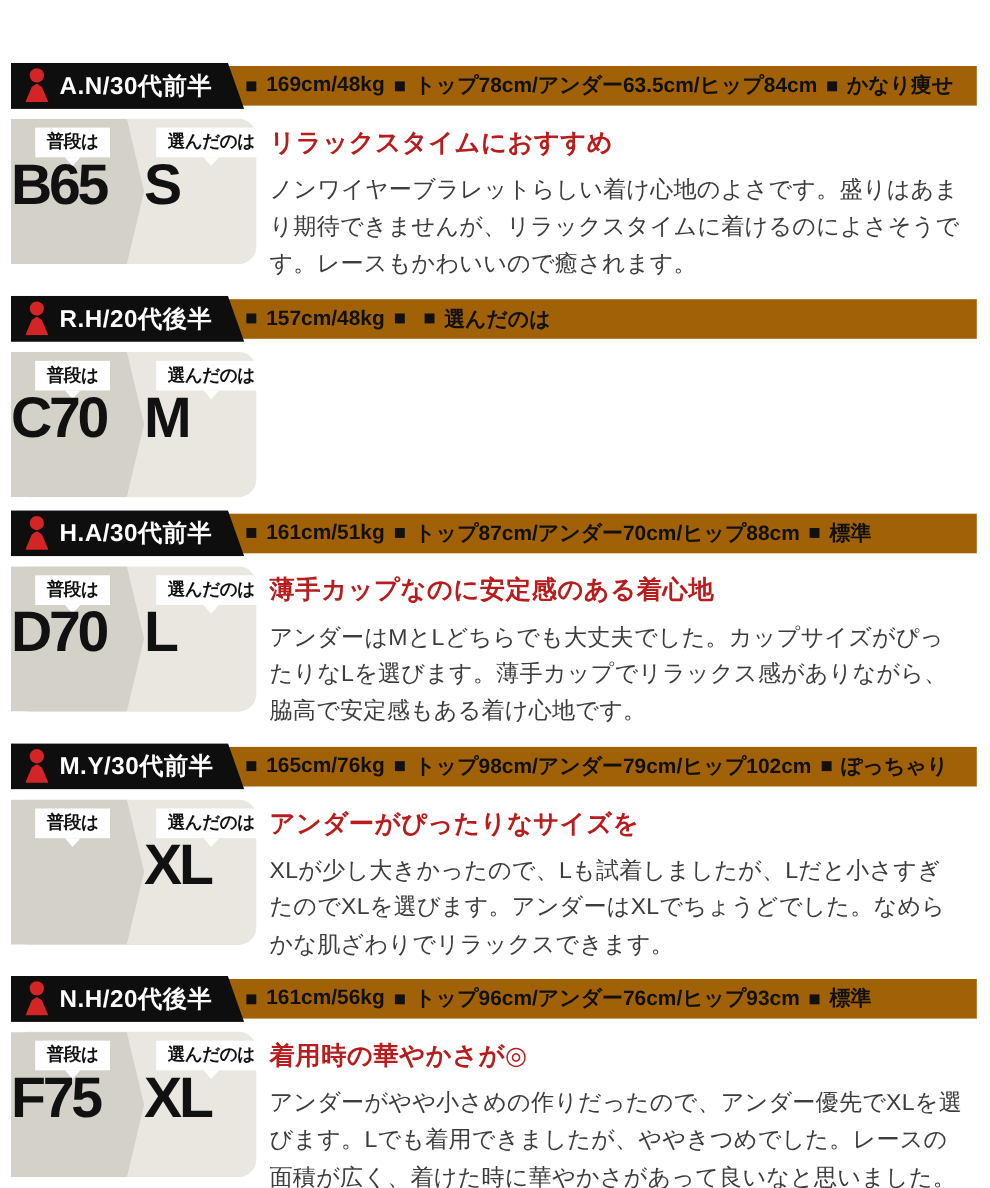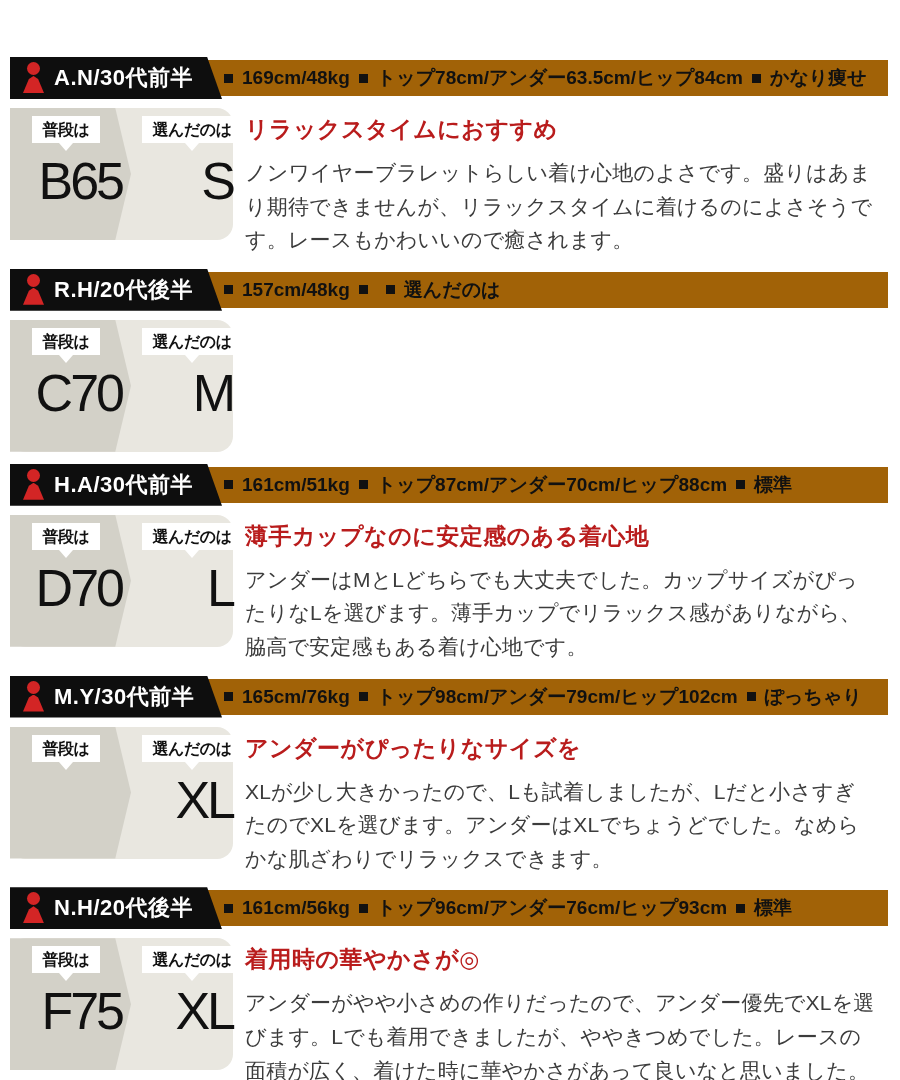--- a/index.html
+++ b/index.html
@@ -57,22 +57,22 @@
     font-size:16px; font-weight:700; color:#111; text-align:center; line-height:27px;
     letter-spacing:-0.5px;
   }
   .tag::after {
     content:""; position:absolute; top:100%; left:50%; transform:translateX(-50%);
     border:7px solid transparent; border-top:8px solid #fff; border-bottom:0;
   }
   .tag-usual  { left:22px;  width:68px; }
   .tag-chosen { left:132px; width:100px; }
   .size-val {
-    position:absolute; top:47px; font-size:52px; line-height:1;
-    font-weight:400; color:#111; text-align:right; letter-spacing:-3px;
+    position:absolute; top:34px; font-size:52px; line-height:1;
+    font-weight:700; color:#111; text-align:left; letter-spacing:-3px;
   }
   .size-usual  { left:0;     width:112px; }
   .size-chosen { left:121px; width:102px; }
 
   .review-text { padding:6px 0 0 12px; width:644px; }
   .review-title { font-size:23px; font-weight:700; color:#b91c1c; margin-bottom:11px; letter-spacing:0.5px; }
   .review-body  { font-size:21px; color:#3c3c3c; line-height:1.6; letter-spacing:0.2px; }
 </style>
 </head>
 <body>

